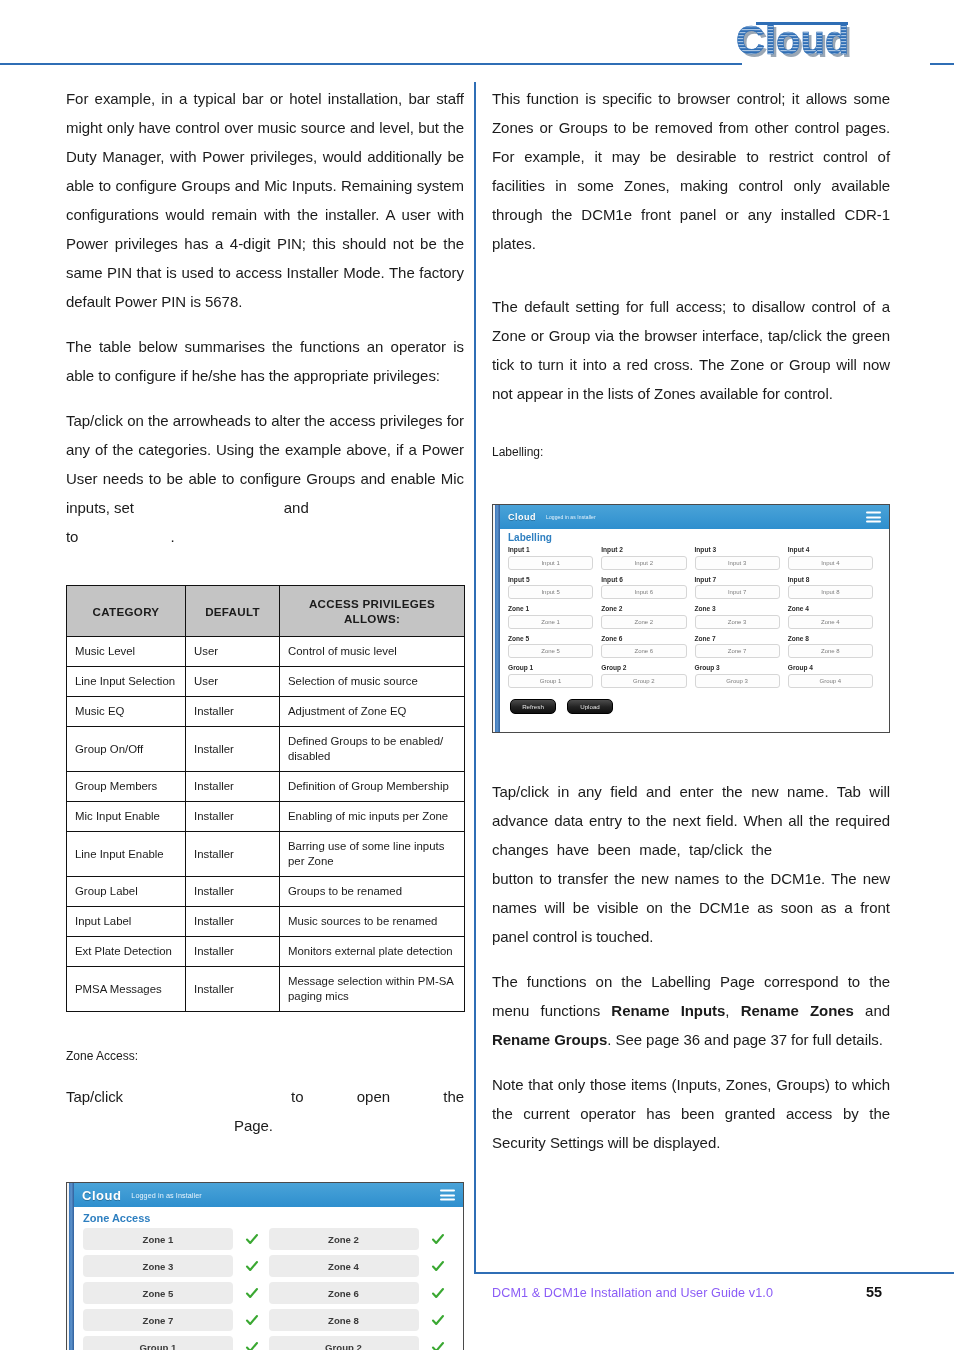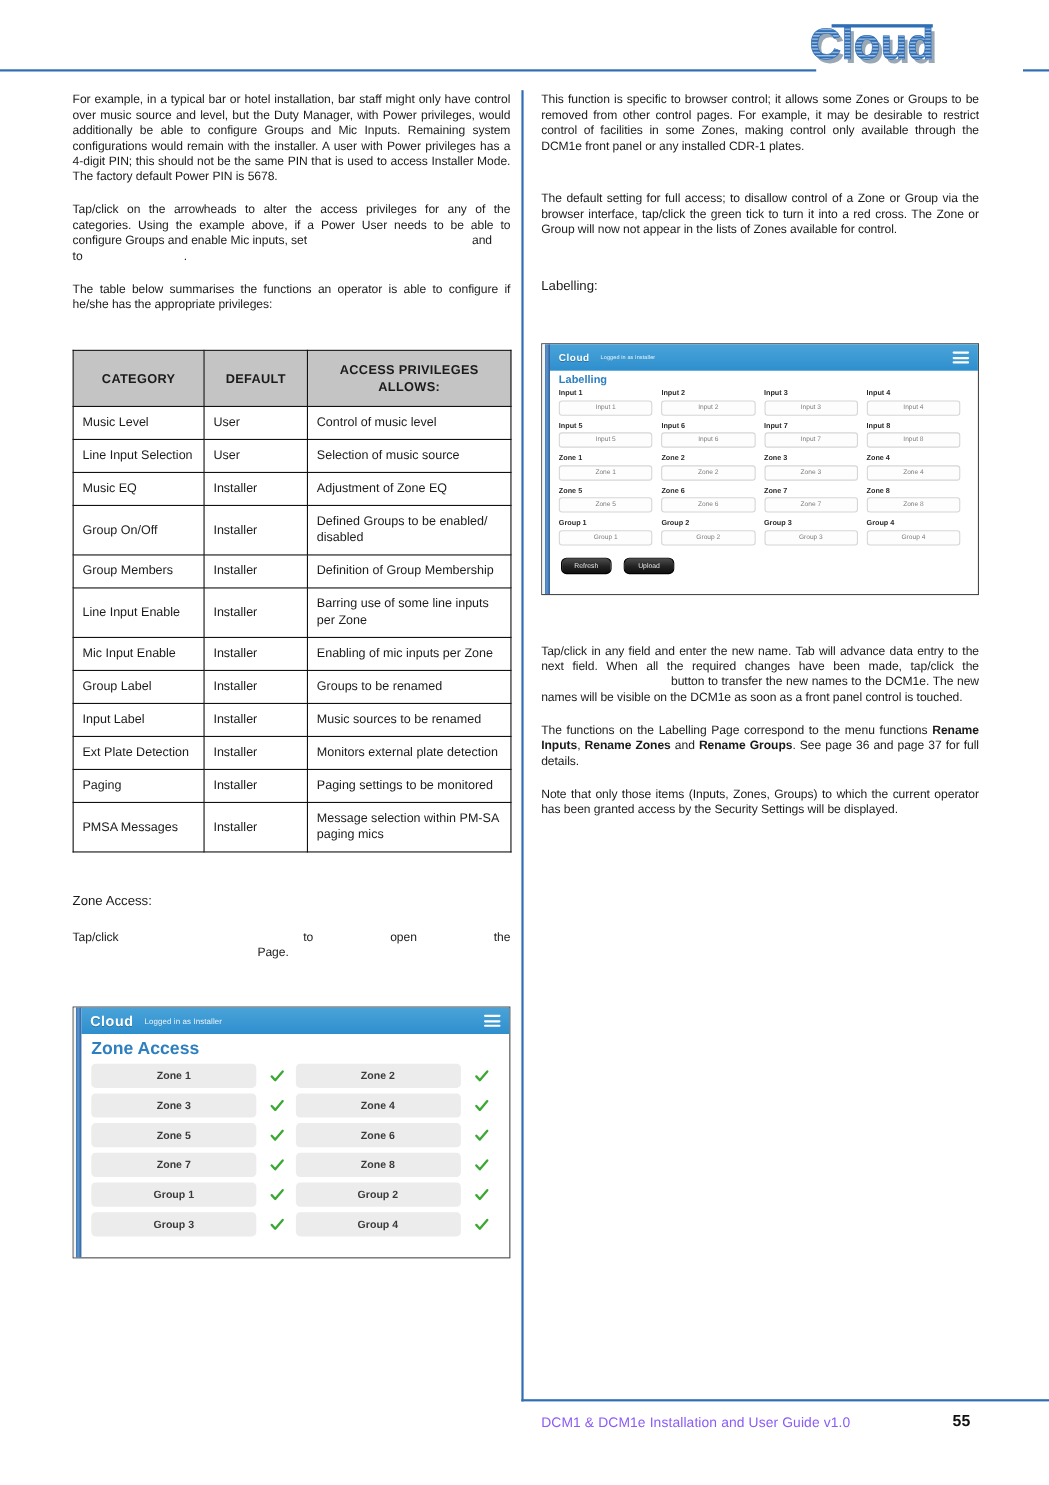--- a/index.html
+++ b/index.html
@@ -64,22 +64,22 @@
   .col {
     position: absolute;
     top: 84px;
     width: 398px;
   }
   .col-left  { left: 66px; }
   .col-right { left: 492px; }
 
   p.body {
     margin: 0 0 16px 0;
-    font-size: 11px;
-    line-height: 14px;
+    font-size: 15px;
+    line-height: 29px;
     text-align: justify;
     letter-spacing: -0.05px;
   }
   p.body:last-child { margin-bottom: 0; }
   .gap-sm { display: inline-block; width: 92px; }
   .gap-md { display: inline-block; width: 118px; }
   .gap-lg { display: inline-block; width: 150px; }
   .gap-xl { display: inline-block; width: 168px; }
   .bi { font-weight: bold; }
   h3.sub {
@@ -172,21 +172,21 @@
   }
   .hamburger span {
     display: block;
     height: 2px;
     background: #ffffff;
     border-radius: 1px;
   }
   .shot-title {
     color: #2e7fc0;
     font-weight: bold;
-    font-size: 16px;
+    font-size: 11px;
     padding: 5px 9px 4px 9px;
   }
 
   
   .za-body { padding: 0 9px 14px 9px; }
   .za-row {
     display: flex;
     align-items: center;
     margin-bottom: 5px;
   }
@@ -305,26 +305,26 @@
   <div class="hrule-left"></div>
   <div class="hrule-right"></div>
 </div>
 
 <div class="col-divider"></div>
 
 <div class="col col-left">
 
   <p class="body">For example, in a typical bar or hotel installation, bar staff might only have control over music source and level, but the Duty Manager, with Power privileges, would additionally be able to configure Groups and Mic Inputs. Remaining system configurations would remain with the installer. A user with Power privileges has a 4-digit PIN; this should not be the same PIN that is used to access Installer Mode. The factory default Power PIN is 5678.</p>
 
+  <p class="body">The table below summarises the functions an operator is able to configure if he/she has the appropriate privileges:</p>
+
   <p class="body">
     <span>Tap/click on the arrowheads to alter the access privileges for any of the categories. Using the example above, if a Power User needs to be able to configure Groups and enable Mic inputs, set</span><span class="gap-lg"></span><span>and</span><br>
     <span>to</span><span class="gap-sm"></span><span>.</span>
   </p>
-
-  <p class="body">The table below summarises the functions an operator is able to configure if he/she has the appropriate privileges:</p>
 
   <div class="spacer-18"></div>
 
   <table class="priv-table">
     <colgroup>
         <col class="c1">
         <col class="c2">
         <col class="c3">
       </colgroup>
     <thead>
@@ -354,48 +354,43 @@
         <td>Group On/Off</td>
         <td>Installer</td>
         <td>Defined Groups to be enabled/ disabled</td>
       </tr>
       <tr>
         <td>Group Members</td>
         <td>Installer</td>
         <td>Definition of Group Membership</td>
       </tr>
       <tr>
+        <td>Mic Input Enable</td>
+        <td>Installer</td>
+        <td>Enabling of mic inputs per Zone</td>
+      </tr>
+      <tr>
         <td>Line Input Enable</td>
         <td>Installer</td>
         <td>Barring use of some line inputs per Zone</td>
       </tr>
       <tr>
-        <td>Mic Input Enable</td>
-        <td>Installer</td>
-        <td>Enabling of mic inputs per Zone</td>
-      </tr>
-      <tr>
         <td>Group Label</td>
         <td>Installer</td>
         <td>Groups to be renamed</td>
       </tr>
       <tr>
         <td>Input Label</td>
         <td>Installer</td>
         <td>Music sources to be renamed</td>
       </tr>
       <tr>
         <td>Ext Plate Detection</td>
         <td>Installer</td>
         <td>Monitors external plate detection</td>
-      </tr>
-      <tr>
-        <td>Paging</td>
-        <td>Installer</td>
-        <td>Paging settings to be monitored</td>
       </tr>
       <tr>
         <td>PMSA Messages</td>
         <td>Installer</td>
         <td>Message selection within PM-SA paging mics</td>
       </tr>
     </tbody>
   </table>
 
   <div class="spacer-34"></div>

